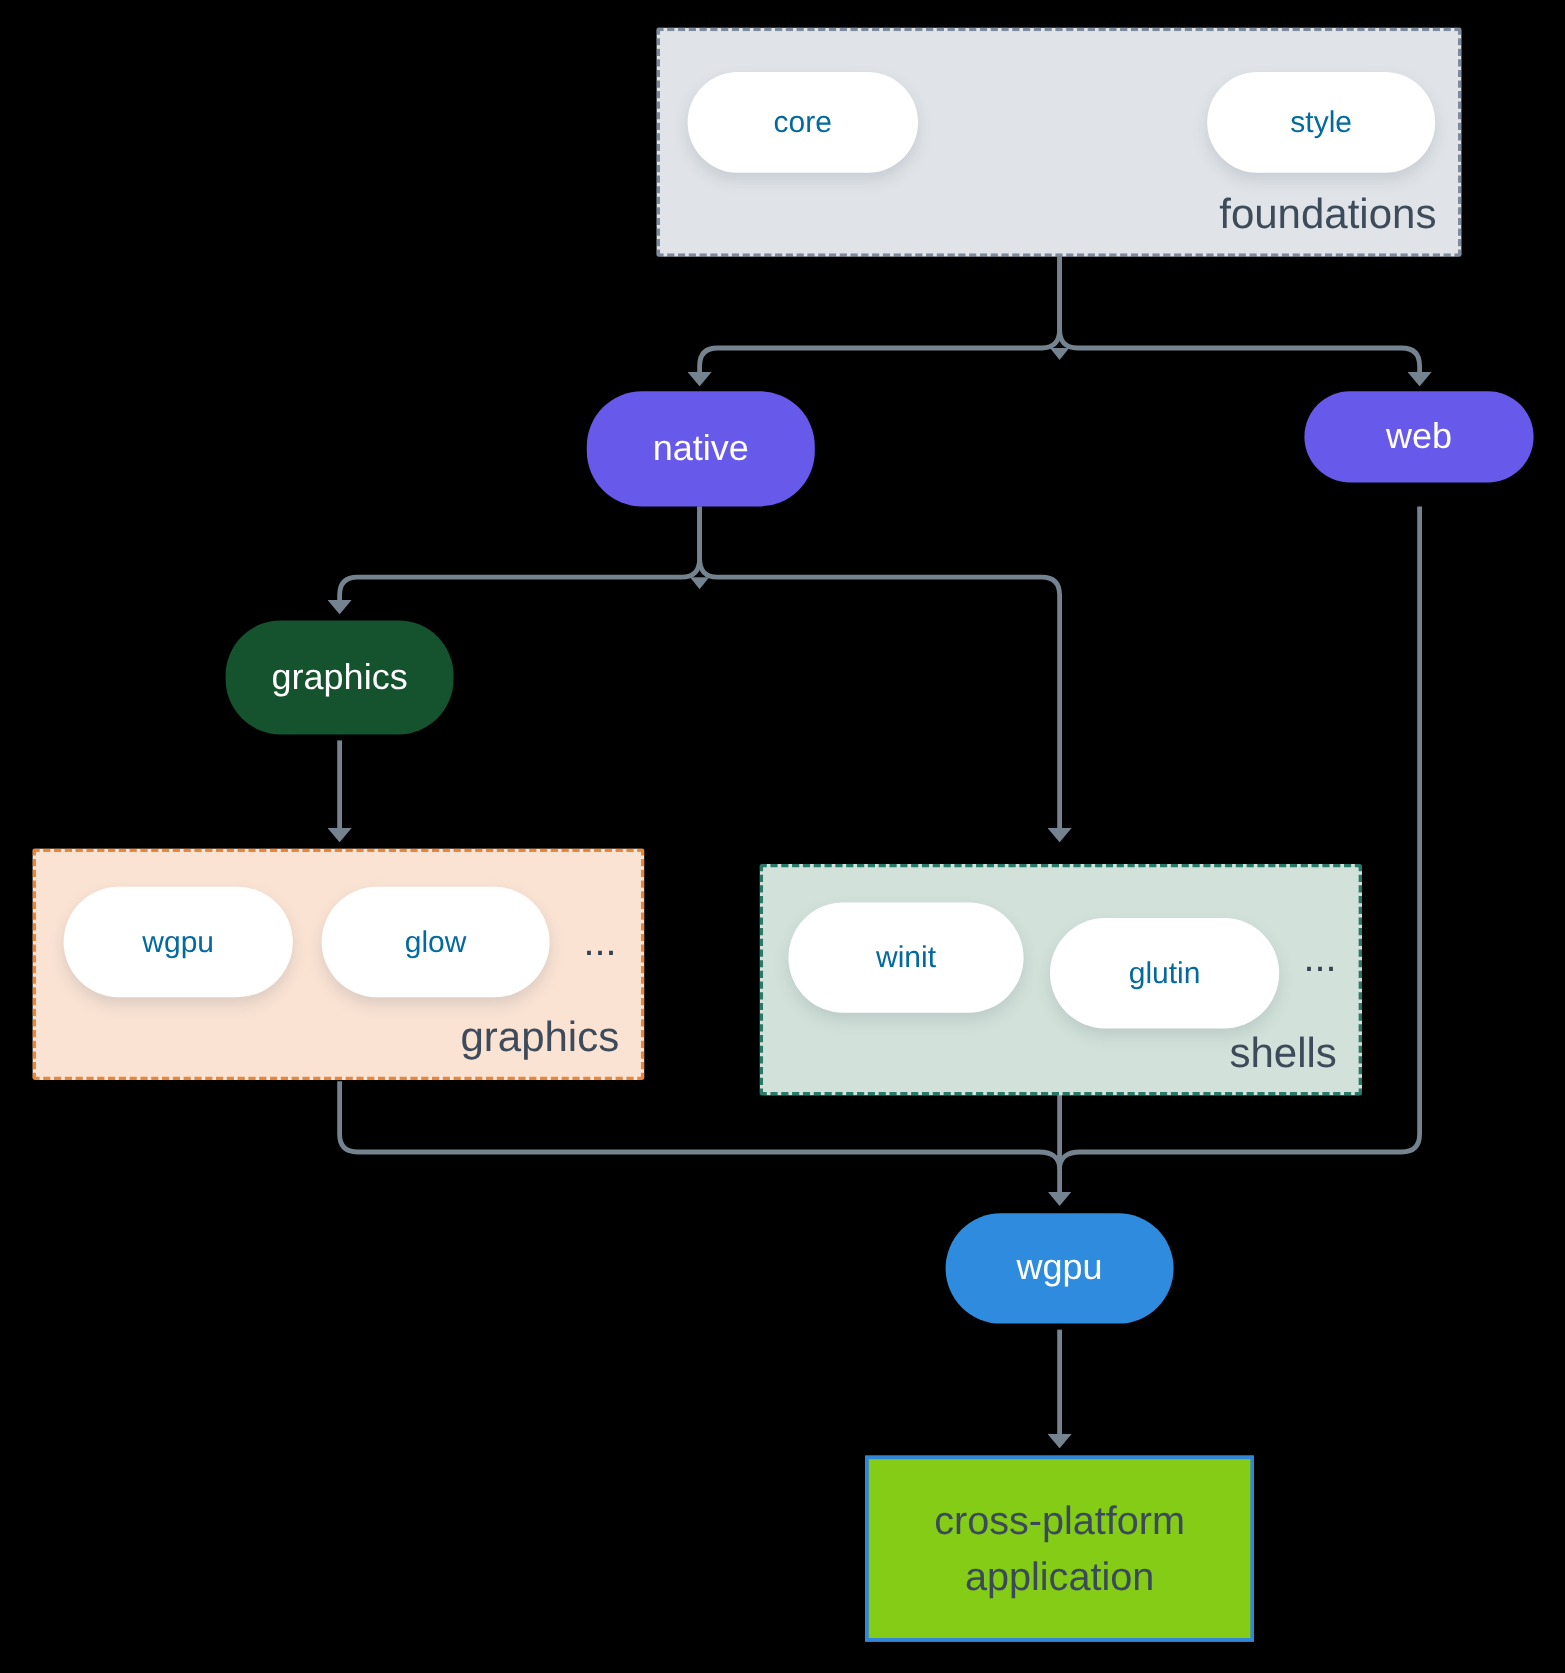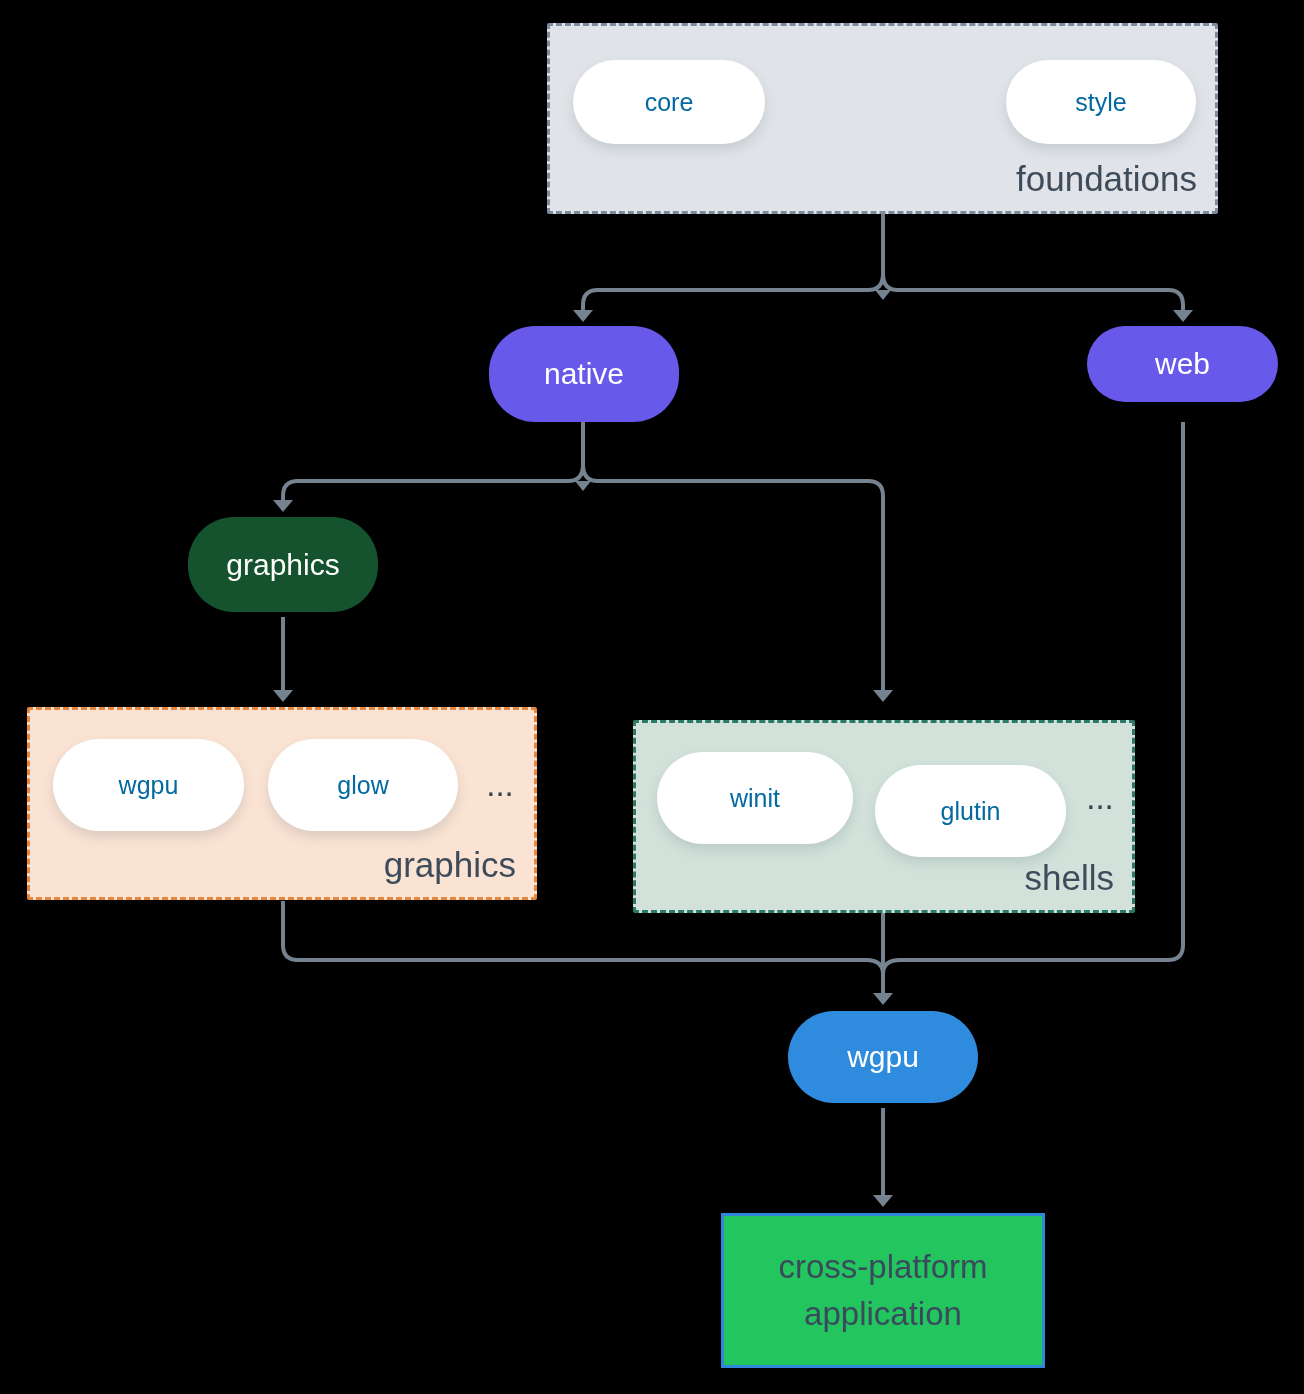--- a/index.html
+++ b/index.html
@@ -60,21 +60,21 @@
   .ellipsis {
     position: absolute;
     font-size: 33px;
     color: #35424F;
     display: flex;
     align-items: center;
     justify-content: center;
   }
 
   .app-box {
-    background: #22c55e;
+    background: #84cc16;
     border: 3px solid #3086D8;
     display: flex;
     align-items: center;
     justify-content: center;
     text-align: center;
     font-size: 33px;
     line-height: 1.42;
     color: #3A4A5C;
     padding: 0 28px;
   }

